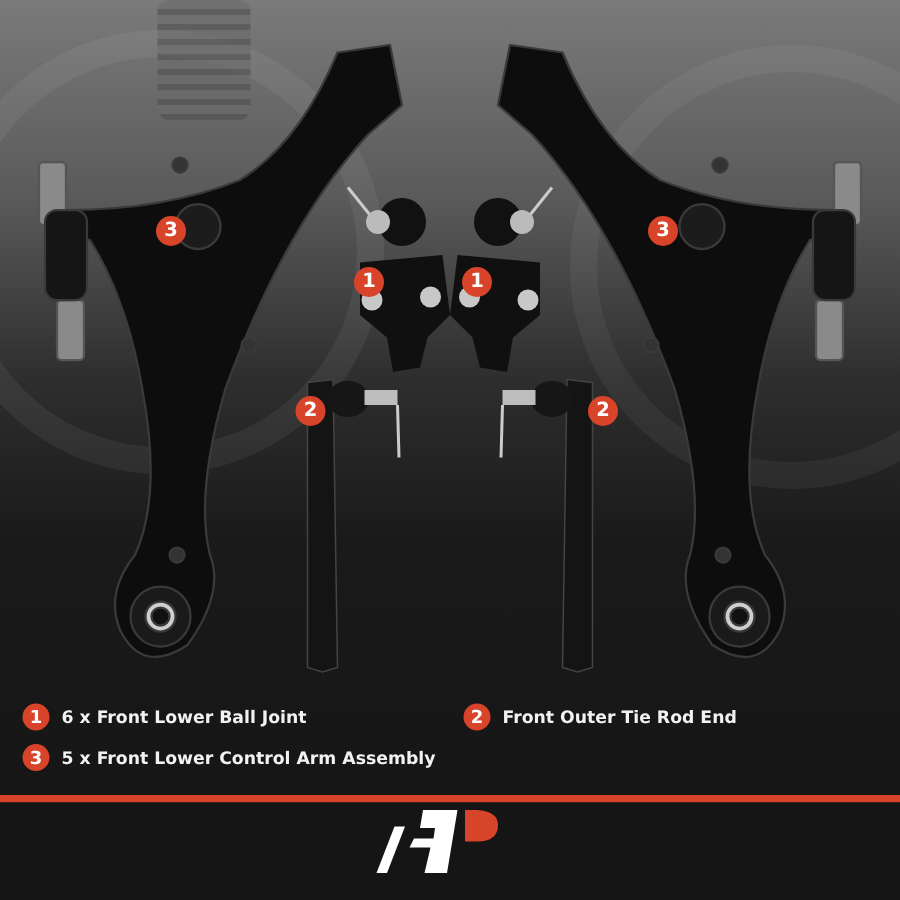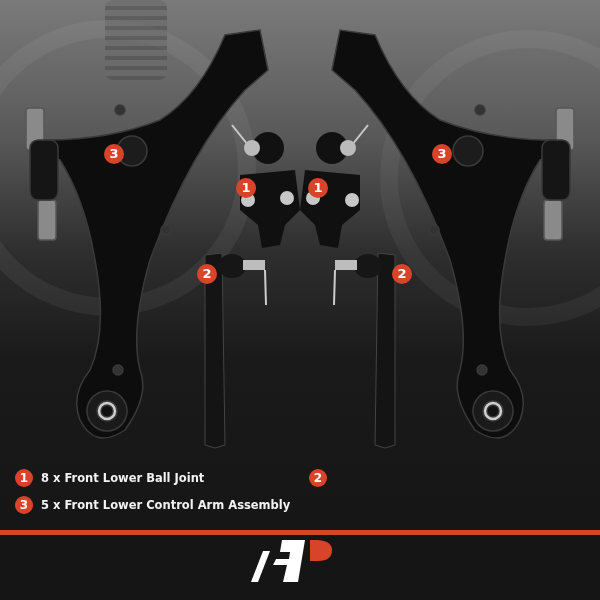--- a/index.html
+++ b/index.html
@@ -87,24 +87,25 @@
 
   <div class="badge" style="left:104px;top:144px;">3</div>
   <div class="badge" style="left:236px;top:178px;">1</div>
   <div class="badge" style="left:308px;top:178px;">1</div>
   <div class="badge" style="left:432px;top:144px;">3</div>
   <div class="badge" style="left:197px;top:264px;">2</div>
   <div class="badge" style="left:392px;top:264px;">2</div>
 
   <div class="legend-item" style="left:15px;top:469px;">
     <span class="num">1</span>
-    <span>8 x Front Lower Ball Joint</span>
+    <span>6 x Front Lower Ball Joint</span>
   </div>
   <div class="legend-item" style="left:309px;top:469px;">
     <span class="num">2</span>
+    <span>Front Outer Tie Rod End</span>
   </div>
   <div class="legend-item" style="left:15px;top:496px;">
     <span class="num">3</span>
     <span>5 x Front Lower Control Arm Assembly</span>
   </div>
 
   <div class="redline"></div>
 
   <div class="footer">
     <svg width="600" height="65" viewBox="0 0 600 65">

